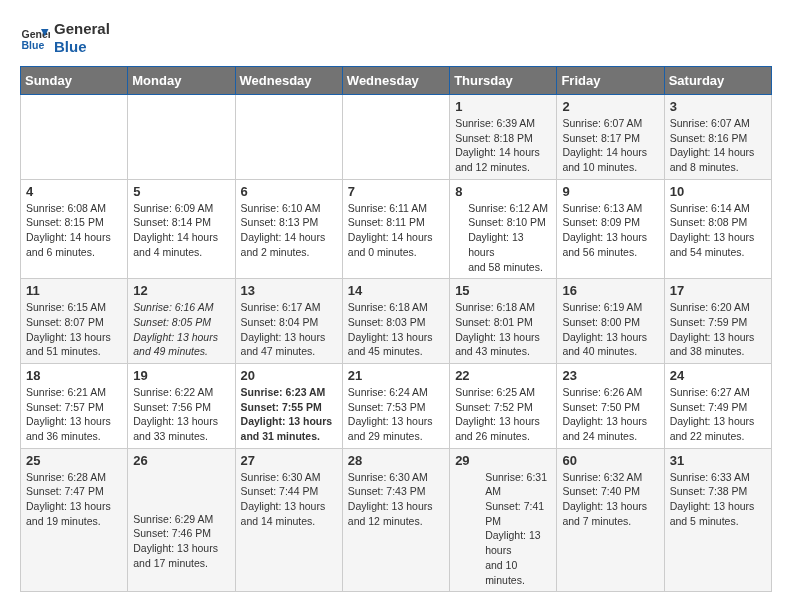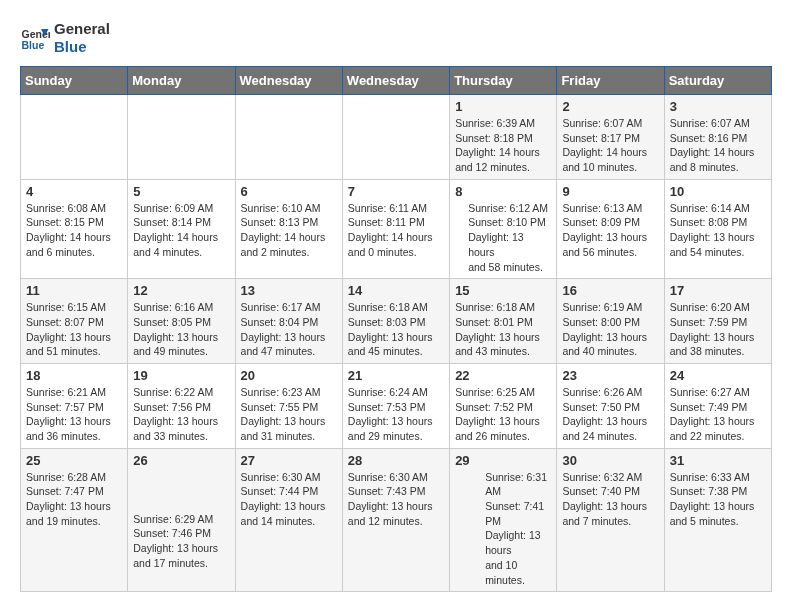--- a/index.html
+++ b/index.html
@@ -192,21 +192,21 @@
       <tr>
         <td>
           <span class="day-num">11</span>
           <div class="cell-content" style="white-space: pre-line;">Sunrise: 6:15 AM
 Sunset: 8:07 PM
 Daylight: 13 hours
 and 51 minutes.</div>
         </td>
         <td>
           <span class="day-num">12</span>
-          <div class="cell-content" style="white-space: pre-line;">Sunrise: 6:16 AM
+          <div class="cell-content" style="white-space: pre-line; font-style: italic;">Sunrise: 6:16 AM
 Sunset: 8:05 PM
 Daylight: 13 hours
 and 49 minutes.</div>
         </td>
         <td>
           <span class="day-num">13</span>
           <div class="cell-content" style="white-space: pre-line;">Sunrise: 6:17 AM
 Sunset: 8:04 PM
 Daylight: 13 hours
 and 47 minutes.</div>
@@ -250,21 +250,21 @@
         </td>
         <td>
           <span class="day-num">19</span>
           <div class="cell-content" style="white-space: pre-line;">Sunrise: 6:22 AM
 Sunset: 7:56 PM
 Daylight: 13 hours
 and 33 minutes.</div>
         </td>
         <td>
           <span class="day-num">20</span>
-          <div class="cell-content" style="white-space: pre-line;">Sunrise: 6:23 AM
+          <div class="cell-content" style="white-space: pre-line; font-weight: bold;">Sunrise: 6:23 AM
 Sunset: 7:55 PM
 Daylight: 13 hours
 and 31 minutes.</div>
         </td>
         <td>
           <span class="day-num">21</span>
           <div class="cell-content" style="white-space: pre-line;">Sunrise: 6:24 AM
 Sunset: 7:53 PM
 Daylight: 13 hours
 and 29 minutes.</div>
@@ -321,21 +321,21 @@
 and 12 minutes.</div>
         </td>
         <td>
           <span class="day-num">29</span>
           <div class="cell-content" style="white-space: pre-line; margin-left: 30px;">Sunrise: 6:31 AM
 Sunset: 7:41 PM
 Daylight: 13 hours
 and 10 minutes.</div>
         </td>
         <td>
-          <span class="day-num">30</span>
+          <span class="day-num">60</span>
           <div class="cell-content" style="white-space: pre-line;">Sunrise: 6:32 AM
 Sunset: 7:40 PM
 Daylight: 13 hours
 and 7 minutes.</div>
         </td>
         <td>
           <span class="day-num">31</span>
           <div class="cell-content" style="white-space: pre-line;">Sunrise: 6:33 AM
 Sunset: 7:38 PM
 Daylight: 13 hours

